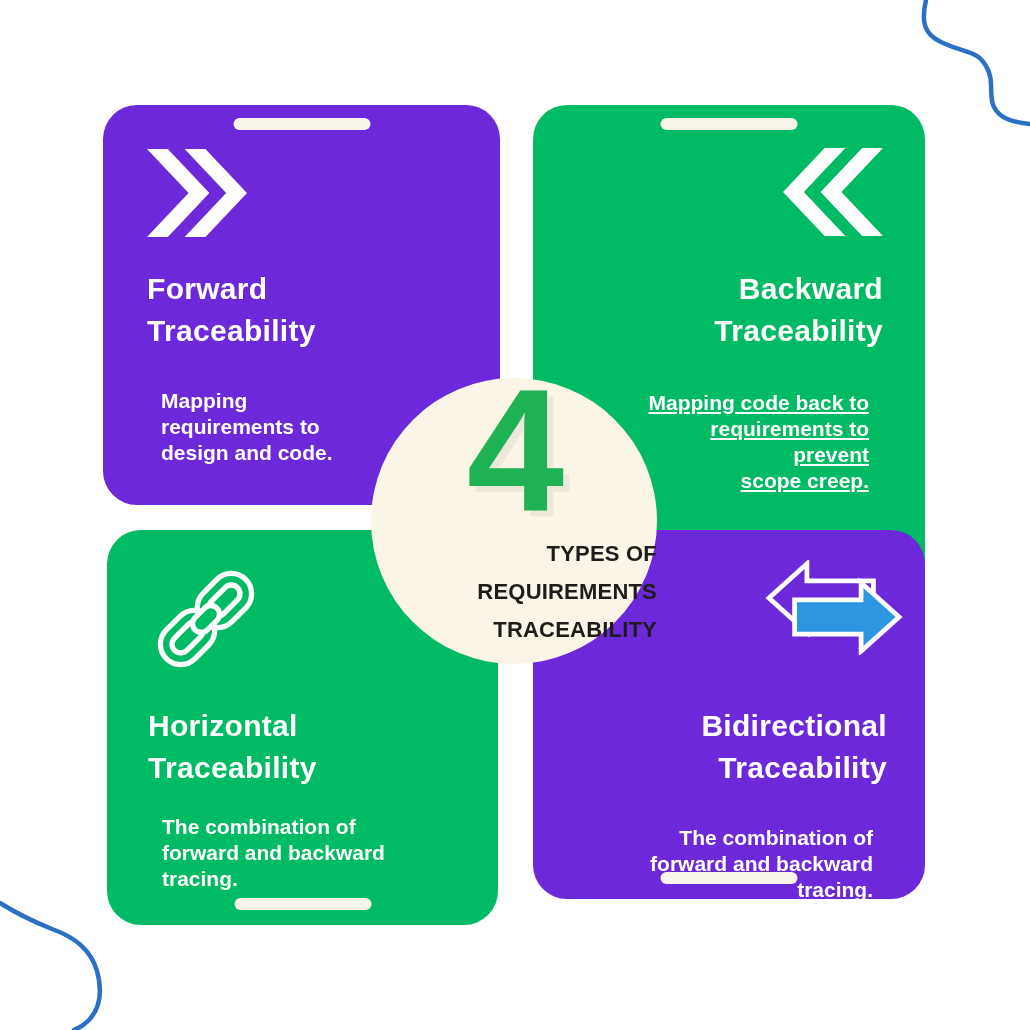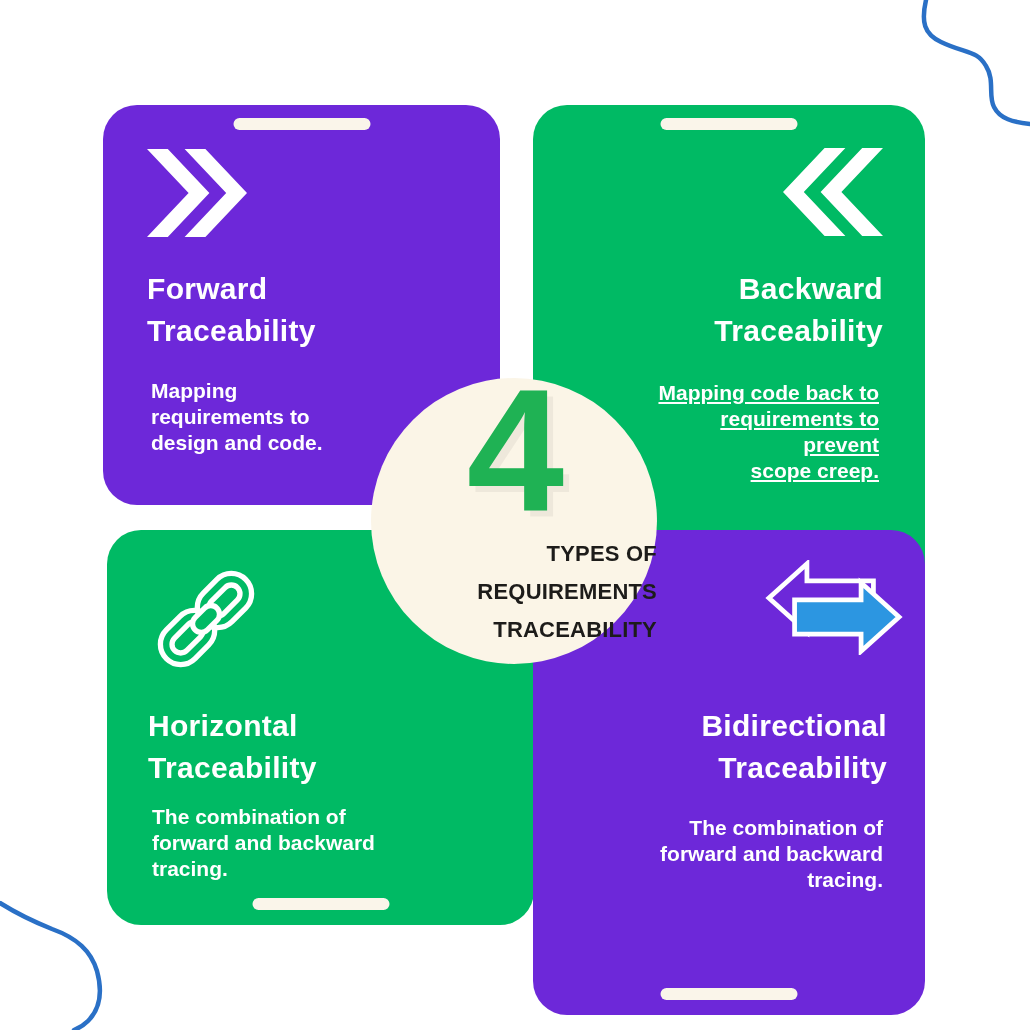--- a/index.html
+++ b/index.html
@@ -7,35 +7,35 @@
   .canvas{position:relative;width:1030px;height:1030px;background:#ffffff;overflow:hidden;}
 
   .deco-svg{position:absolute;left:0;top:0;width:1030px;height:1030px;pointer-events:none;}
 
   .card{position:absolute;border-radius:34px;z-index:1;}
   .card.blue{background:#6d28d9;}
   .card.green{background:#00BA64;}
 
   .card-forward{left:103px;top:105px;width:397px;height:400px;}
   .card-backward{left:533px;top:105px;width:392px;height:492px;}
-  .card-horizontal{left:107px;top:530px;width:391px;height:395px;padding-left:36px;}
-  .card-bidirectional{left:533px;top:530px;width:392px;height:485px;}
+  .card-horizontal{left:107px;top:530px;width:391px;height:395px;}
+  .card-bidirectional{left:533px;top:530px;width:392px;height:369px;}
 
   .bar{position:absolute;left:50%;transform:translateX(-50%);width:137px;height:12px;border-radius:7px;background:#FAF5EA;}
   .bar.top{top:13px;}
   .bar.bottom{bottom:15px;}
 
   .icon{position:absolute;line-height:0;}
   .icon-forward{left:44px;top:33px;}
   .icon-backward{right:42px;top:32px;}
   .icon-horizontal{left:41px;top:30px;}
   .icon-bidirectional{right:22px;top:30px;}
 
   .title{position:absolute;margin:0;color:#ffffff;font-size:30px;line-height:42px;font-weight:700;white-space:pre-line;letter-spacing:.3px;}
-  .desc{position:absolute;margin:4px;color:#ffffff;font-size:21px;line-height:26px;font-weight:700;white-space:pre-line;}
+  .desc{position:absolute;margin:14px;color:#ffffff;font-size:21px;line-height:26px;font-weight:700;white-space:pre-line;}
   .align-right{text-align:right;}
 
   .card-forward .title{left:44px;top:163px;}
   .card-forward .desc{left:44px;top:269px;}
   .card-backward .title{right:42px;top:163px;}
   .card-backward .desc{right:42px;top:271px;text-decoration:underline;}
   .card-horizontal .title{left:41px;top:175px;}
   .card-horizontal .desc{left:41px;top:270px;}
   .card-bidirectional .title{right:38px;top:175px;}
   .card-bidirectional .desc{right:38px;top:281px;}

